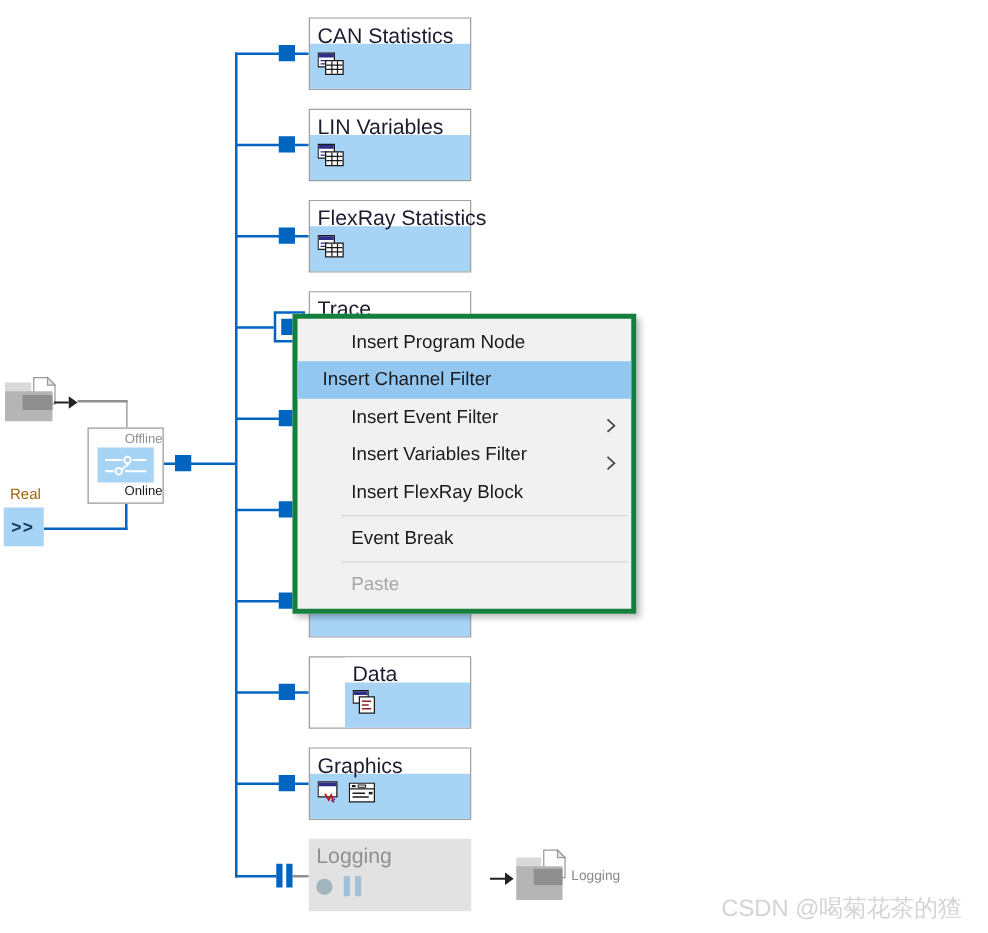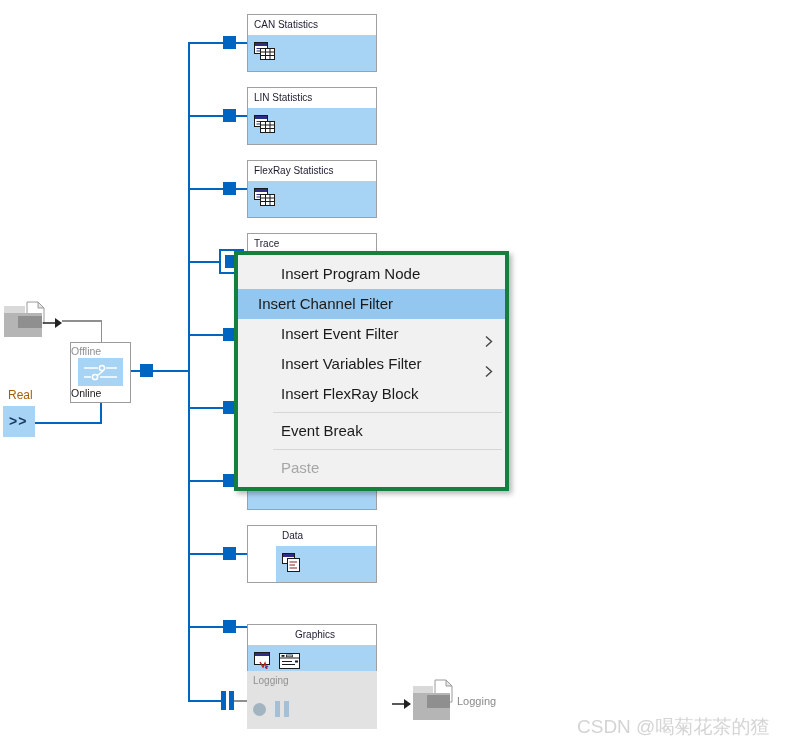--- a/index.html
+++ b/index.html
@@ -9,34 +9,34 @@
   
   .hline{position:absolute;height:2px;background:#0065C1;}
   .vline{position:absolute;width:2px;background:#0065C1;}
   .gline-h{position:absolute;height:1.5px;background:#8f8f8f;}
   .gline-v{position:absolute;width:1.5px;background:#8f8f8f;}
   .node{position:absolute;width:13px;height:13px;background:#0065C1;z-index:3;}
   .break-bar{position:absolute;width:5px;height:19px;background:#0065C1;z-index:3;}
   
   .block{position:absolute;left:247px;width:130px;height:58px;border:1px solid #a0a0a0;
          background:#ffffff;box-sizing:border-box;z-index:2;}
-  .block .hdr{height:20px;background:#ffffff;font-size:10px;color:#1c1c30;
+  .block .hdr{height:20px;background:#ffffff;font-size:17px;color:#1c1c30;
               padding:4px 0 0 6px;box-sizing:border-box;white-space:nowrap;}
   .block .body{height:36px;background:#A7D3F5;display:flex;align-items:center;
                padding-left:6px;gap:5px;}
   .block.gray{background:#E2E2E2;border:none;z-index:2;}
   .block.gray .hdr{background:transparent;color:#909090;}
   .block.gray .body{background:transparent;}
   
   .sel-outline{position:absolute;left:219px;top:249px;width:25px;height:25px;
                border:2px solid #0065C1;background:#ffffff;box-sizing:border-box;z-index:3;}
   
   .switchbox{position:absolute;left:70px;top:342px;width:61px;height:61px;
              border:1px solid #9b9b9b;background:#fff;box-sizing:border-box;
-             text-align:left;z-index:2;}
+             text-align:right;z-index:2;}
   .switchbox .off{font-size:10.5px;color:#8f8f8f;margin-top:2px;}
   .switchbox .sq{margin:1px auto 1px auto;width:45px;height:28px;background:#A7D3F5;}
   .switchbox .on{font-size:10.5px;color:#1a1a1a;}
   
   .realbox{position:absolute;left:3px;top:406px;width:32px;height:31px;background:#A7D3F5;
            color:#17365D;font-weight:bold;font-size:14px;line-height:31px;
            padding-left:6px;box-sizing:border-box;letter-spacing:1px;z-index:2;}
   .real-label{position:absolute;left:8px;top:388px;font-size:12px;color:#a16207;}
   
   .menu{position:absolute;left:234px;top:251px;width:275px;background:#F1F1F1;
@@ -145,21 +145,21 @@
           <rect x="1" y="2" width="12" height="3" fill="#2D2D87"></rect>
           <path d="M2.5 7.5 H8 M2.5 10 H6" stroke="#2D2D87" stroke-width="1"></path>
           <rect x="6.5" y="7.5" width="14" height="11" fill="#fff" stroke="#1a1a1a"></rect>
           <path d="M7 11 H20 M7 14.5 H20 M11.5 8 V18 M16 8 V18" stroke="#1a1a1a" stroke-width="1"></path>
         </svg>
       </span>
     </div>
   </div>
 
   <div class="block" style="top:87px;">
-    <div class="hdr">LIN Statistics</div>
+    <div class="hdr">LIN Variables</div>
     <div class="body">
       <span>
         <svg width="22" height="20" viewBox="0 0 22 20">
           <rect x="0.5" y="1.5" width="13" height="11" fill="#fff" stroke="#1a1a1a"></rect>
           <rect x="1" y="2" width="12" height="3" fill="#2D2D87"></rect>
           <path d="M2.5 7.5 H8 M2.5 10 H6" stroke="#2D2D87" stroke-width="1"></path>
           <rect x="6.5" y="7.5" width="14" height="11" fill="#fff" stroke="#1a1a1a"></rect>
           <path d="M7 11 H20 M7 14.5 H20 M11.5 8 V18 M16 8 V18" stroke="#1a1a1a" stroke-width="1"></path>
         </svg>
       </span>
@@ -198,21 +198,21 @@
         <svg width="20" height="21" viewBox="0 0 20 21">
           <rect x="0.5" y="1.5" width="12" height="10" fill="#fff" stroke="#1a1a1a"></rect>
           <rect x="1" y="2" width="11" height="3" fill="#2D2D87"></rect>
           <rect x="5.5" y="6.5" width="12" height="13" fill="#fff" stroke="#1a1a1a"></rect>
           <path d="M7.5 10 H15 M7.5 13 H13 M7.5 16 H15" stroke="#8E2020" stroke-width="1.2"></path>
         </svg>
       </span>
     </div>
   </div>
 
-  <div class="block" style="top:624px;text-align:center;">
+  <div class="block" style="top:598px;">
     <div class="hdr">Graphics</div>
     <div class="body">
       <span>
         <svg width="20" height="21" viewBox="0 0 20 21">
           <rect x="0.5" y="1.5" width="15" height="12" fill="#fff" stroke="#1a1a1a"></rect>
           <rect x="1" y="2" width="14" height="3" fill="#2D2D87"></rect>
           <path d="M6 11 L9 16 L11 12 L13 18" stroke="#c01818" stroke-width="1.4" fill="none"></path>
           <path d="M11 17 L14 15" stroke="#3a3ab0" stroke-width="1.2" fill="none"></path>
         </svg>
       </span>

